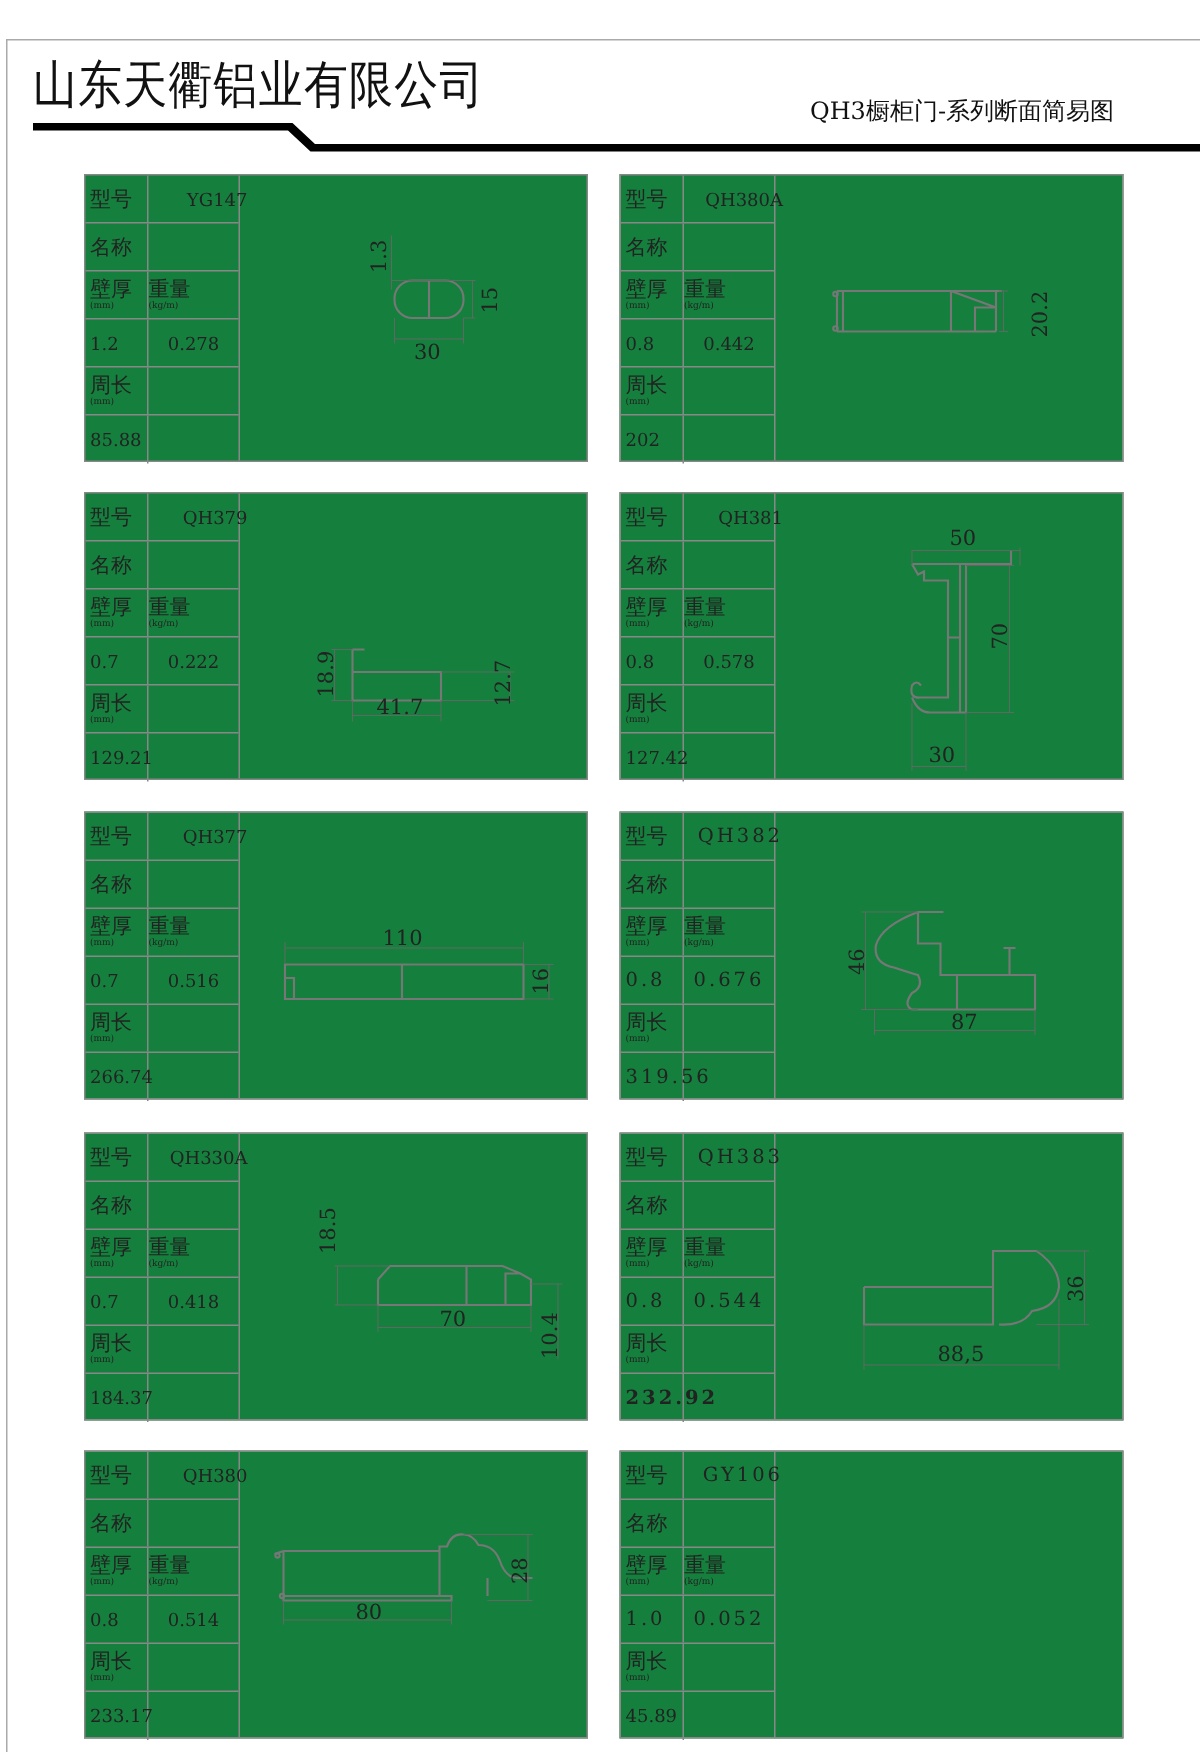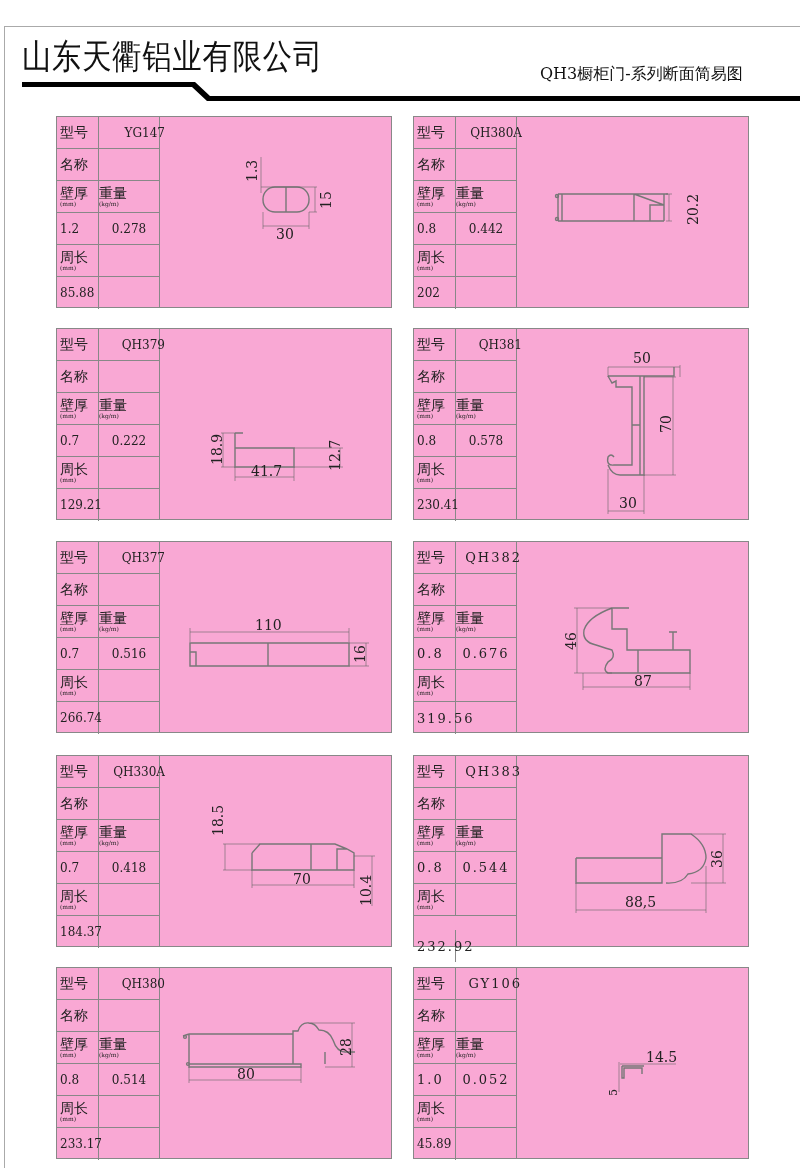--- a/index.html
+++ b/index.html
@@ -6,21 +6,21 @@
   body { width: 800px; height: 1168px; position: relative; overflow: hidden;
          font-family: "DejaVu Serif", "Liberation Serif", serif; color: #222; }
   .page-frame { position: absolute; left: 4px; top: 26px; width: 800px; height: 1150px;
                 border-left: 1px solid #aaa; border-top: 1px solid #aaa; }
   .company { position: absolute; left: 22px; top: 34px; font-size: 34px; letter-spacing: 1px;
              font-family: "DejaVu Sans", "Liberation Sans", sans-serif; font-weight: normal;
              transform: scaleX(0.86); transform-origin: left top; color: #111; }
   .subtitle { position: absolute; left: 540px; top: 64px; font-size: 16px; color: #111; }
   .hdr-line { position: absolute; left: 0; top: 0; width: 800px; height: 110px; }
 
-  .card { position: absolute; width: 336px; height: 192px; border: 1px solid #888; box-sizing: border-box; background:#f9a8d4; }
+  .card { position: absolute; width: 336px; height: 192px; border: 1px solid #888; box-sizing: border-box; background:#15803d; }
   .card .table { position: absolute; left: 0; top: 0; width: 102px; height: 100%; border-right: 1px solid #888; }
   .card .row { position: absolute; left: 0; width: 102px; height: 32px; border-bottom: 1px solid #888; box-sizing: border-box; }
   .card .row:last-child { border-bottom: none; }
   .card .c1 { position: absolute; left: 0; top: 0; width: 42px; height: 100%; border-right: 1px solid #888; box-sizing: border-box;
               display: flex; align-items: center; padding-left: 3px; font-size: 13px; }
   .card .c2 { position: absolute; left: 42px; top: 0; width: 60px; height: 100%;
               display: flex; align-items: center; justify-content: center; font-size: 12px; }
   .card .c2.left { justify-content: flex-end; padding-left: 6px; }
   .lbl { font-size: 14px; font-family: "DejaVu Serif", serif; }
   .lblwrap { display:flex; flex-direction:column; align-items:flex-start; line-height: 1; width: 100%; }
@@ -306,21 +306,21 @@
         <div class="c1">
           <span class="lblwrap">
             <span class="lbl">周长</span>
             <span class="unit">(mm)</span>
           </span>
         </div>
         <div class="c2"></div>
       </div>
     <div class="row" style="top:160px;">
         <div class="c1">
-          <span class="val">230.41</span>
+          <span class="val">127.42</span>
         </div>
         <div class="c2"></div>
       </div>
   </div>
   <div class="drawing">
     <svg viewBox="0 0 232 190">
       <path class="p" d="M92,47 L158,47 L158,38 M92,47 L96,54 L100,52 L100,58 L116,58 L116,136 L98,136 Q90,137 92,128 Q95,124 98,128 L98,128 M92,136 Q96,146 104,146 L128,146 L128,47 M124,47 L124,146 M116,96 L124,96"></path>
       <line class="d" x1="92" y1="38" x2="92" y2="48"></line>
         <line class="d" x1="92" y1="38" x2="164" y2="38"></line>
         <line class="d" x1="164" y1="36" x2="164" y2="48"></line>
@@ -595,21 +595,21 @@
       </div>
     <div class="row" style="top:128px;">
         <div class="c1">
           <span class="lblwrap">
             <span class="lbl">周长</span>
             <span class="unit">(mm)</span>
           </span>
         </div>
         <div class="c2"></div>
       </div>
-    <div class="row" style="top:174px;">
+    <div class="row" style="top:160px;font-weight:bold;">
         <div class="c1" style="overflow:visible;">
           <span class="val wide" style="white-space:nowrap;">232.92</span>
         </div>
         <div class="c2"></div>
       </div>
   </div>
   <div class="drawing">
     <svg viewBox="0 0 232 190">
       <path class="p" d="M60,102 L60,127 L146,127 L146,78 L175,78 Q190,88 190,102 Q188,116 172,118 Q166,128 150,127 M60,102 L146,102"></path>
       <line class="d" x1="175" y1="78" x2="210" y2="78"></line>
@@ -746,23 +746,13 @@
         </div>
         <div class="c2"></div>
       </div>
     <div class="row" style="top:160px;">
         <div class="c1">
           <span class="val">45.89</span>
         </div>
         <div class="c2"></div>
       </div>
   </div>
-  <div class="drawing">
-    <svg viewBox="0 0 232 190">
-      <path class="p" d="M106,98 L106,110 L108,110 L108,100 L126,100 L126,106 M106,98 L128,98"></path>
-      <line class="d" x1="104" y1="96" x2="128" y2="96"></line>
-        <line class="d" x1="128" y1="96" x2="160" y2="96"></line>
-      <line class="d" x1="103" y1="94" x2="103" y2="124"></line>
-      <text class="dim" x="130" y="94">14.5</text>
-      <text class="dim" transform="translate(101,128) rotate(-90)" style="font-size:11px;">5</text>
-    </svg>
-  </div>
 </div>
 
 </body></html>

